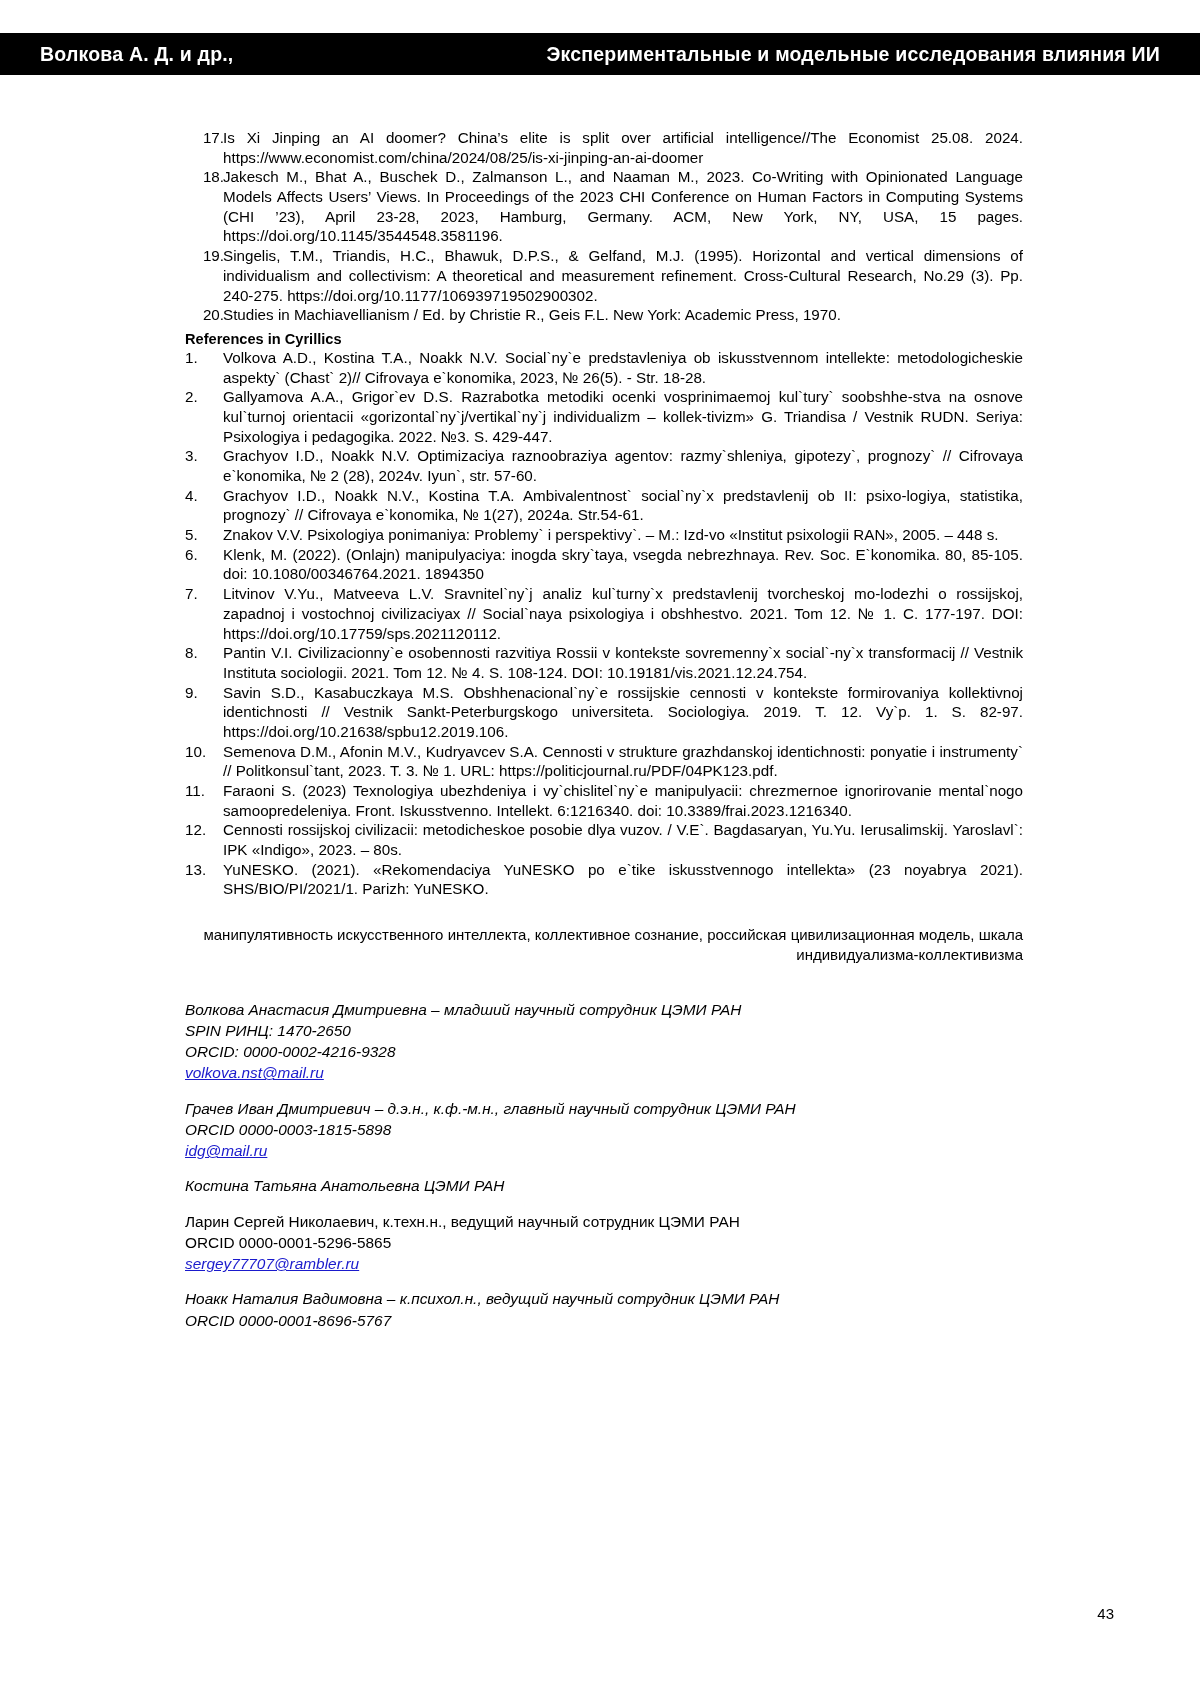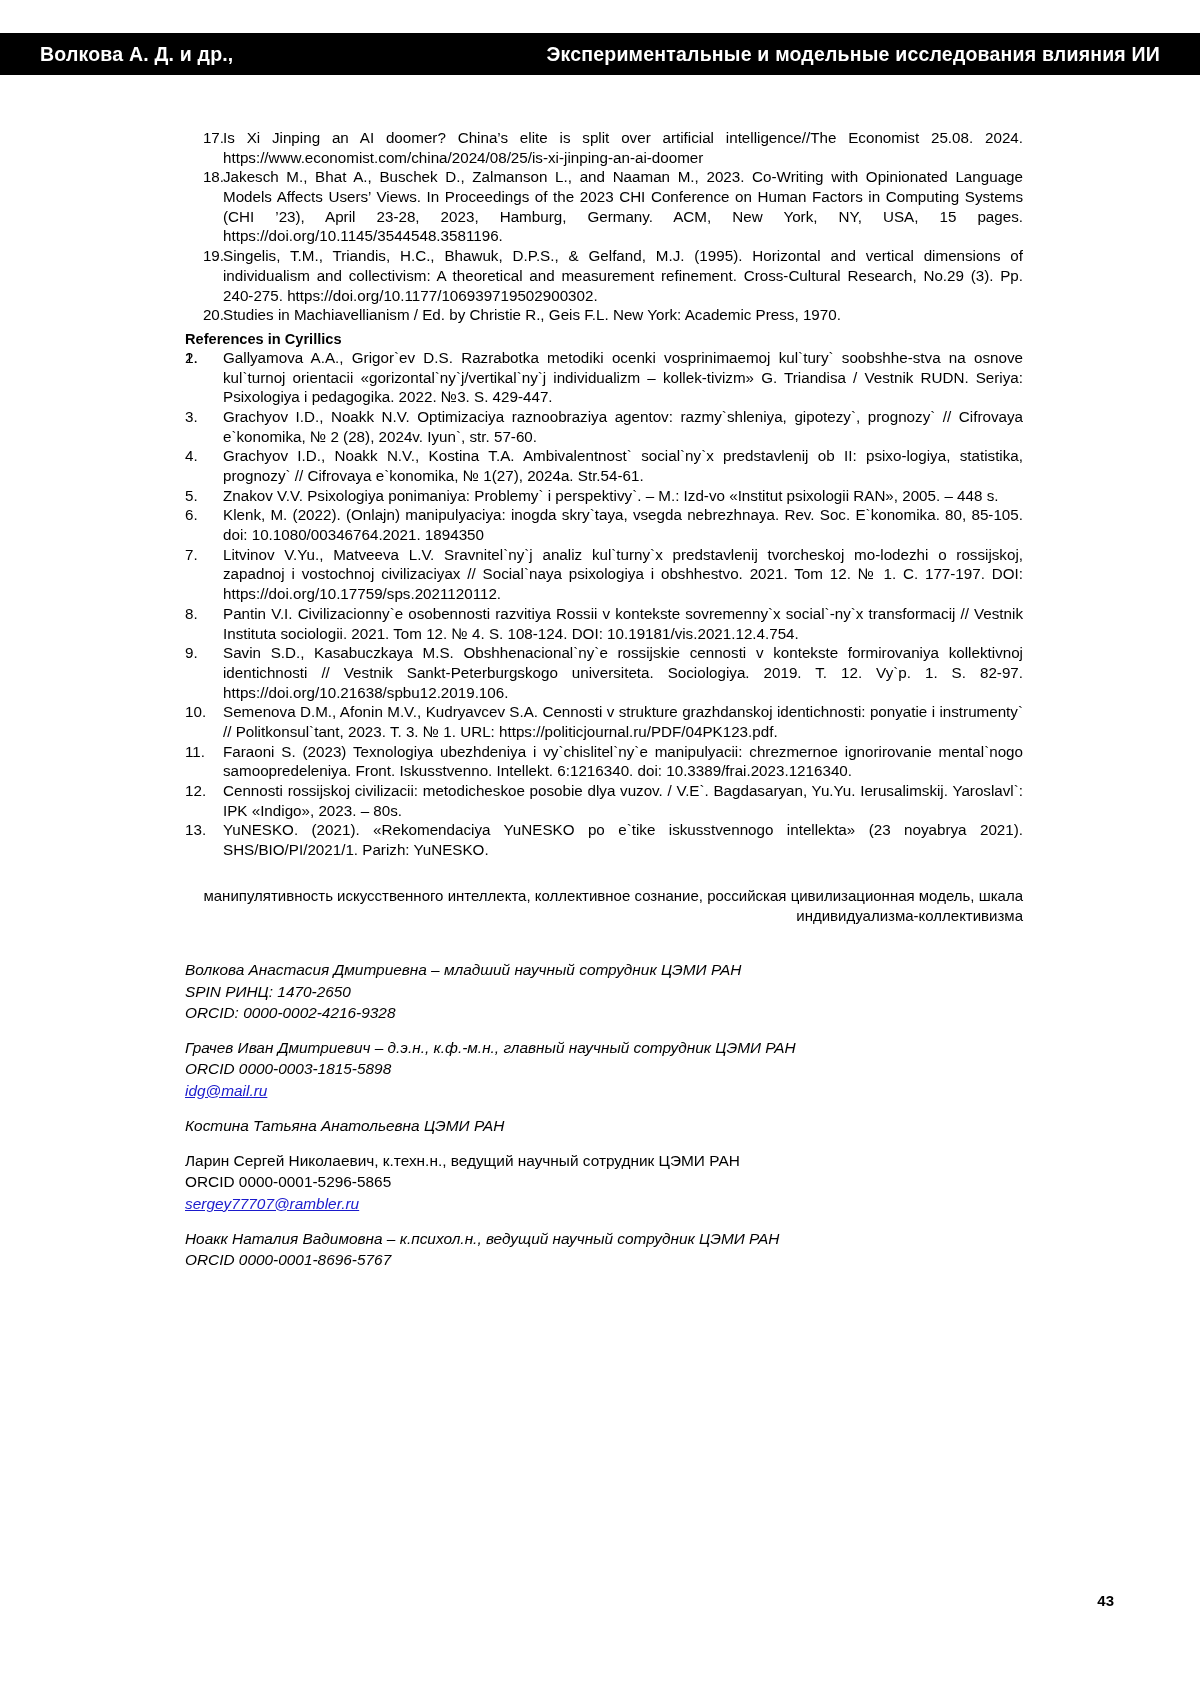--- a/index.html
+++ b/index.html
@@ -132,23 +132,22 @@
   .email {
     font-style: italic;
     text-decoration: underline;
     color: #1a1acc;
   }
 
   
   .page-number {
     position: absolute;
     right: 58px;
-    bottom: 88px;
+    bottom: 75px;
     font-size: 15px;
-    font-weight: bold;
   }
 </style>
 </head>
 <body>
 
 <div class="page">
 
   <div class="header-band"></div>
   <div class="header-row">
     <div class="header-left">Волкова А. Д. и др.,</div>
@@ -174,20 +173,21 @@
         <span class="num">20.</span>
         <span>Studies in Machiavellianism / Ed. by Christie R., Geis F.L. New York: Academic Press, 1970.</span>
       </div>
     </div>
 
     <div class="subhead">References in Cyrillics</div>
 
     <div class="ref-list cyr-list">
       <div class="ref-item num-left">
         <span class="num">1.</span>
+        <span>Volkova A.D., Kostina T.A., Noakk N.V. Social`ny`e predstavleniya ob iskusstvennom intellekte: metodologicheskie aspekty` (Chast` 2)// Cifrovaya e`konomika, 2023, № 26(5). - Str. 18-28.</span>
       </div>
       <div class="ref-item num-left">
         <span class="num">2.</span>
         <span>Gallyamova A.A., Grigor`ev D.S. Razrabotka metodiki ocenki vosprinimaemoj kul`tury` soobshhe-stva na osnove kul`turnoj orientacii «gorizontal`ny`j/vertikal`ny`j individualizm – kollek-tivizm» G. Triandisa / Vestnik RUDN. Seriya: Psixologiya i pedagogika. 2022. №3. S. 429-447.</span>
       </div>
       <div class="ref-item num-left">
         <span class="num">3.</span>
         <span>Grachyov I.D., Noakk N.V. Optimizaciya raznoobraziya agentov: razmy`shleniya, gipotezy`, prognozy` // Cifrovaya e`konomika, № 2 (28), 2024v. Iyun`, str. 57-60.</span>
       </div>
       <div class="ref-item num-left">
@@ -201,21 +201,21 @@
       <div class="ref-item num-left">
         <span class="num">6.</span>
         <span>Klenk, M. (2022). (Onlajn) manipulyaciya: inogda skry`taya, vsegda nebrezhnaya. Rev. Soc. E`konomika. 80, 85-105. doi: 10.1080/00346764.2021. 1894350</span>
       </div>
       <div class="ref-item num-left">
         <span class="num">7.</span>
         <span>Litvinov V.Yu., Matveeva L.V. Sravnitel`ny`j analiz kul`turny`x predstavlenij tvorcheskoj mo-lodezhi o rossijskoj, zapadnoj i vostochnoj civilizaciyax // Social`naya psixologiya i obshhestvo. 2021. Tom 12. № 1. C. 177-197. DOI: https://doi.org/10.17759/sps.2021120112.</span>
       </div>
       <div class="ref-item num-left">
         <span class="num">8.</span>
-        <span>Pantin V.I. Civilizacionny`e osobennosti razvitiya Rossii v kontekste sovremenny`x social`-ny`x transformacij // Vestnik Instituta sociologii. 2021. Tom 12. № 4. S. 108-124. DOI: 10.19181/vis.2021.12.4.754.</span>
+        <span>Pantin V.I. Civilizacionny`e osobennosti razvitiya Rossii v kontekste sovremenny`x social`-ny`x transformacij // Vestnik Instituta sociologii. 2021. Tom 12. № 4. S. 108-124. DOI: 10.19181/vis.2021.12.24.754.</span>
       </div>
       <div class="ref-item num-left">
         <span class="num">9.</span>
         <span>Savin S.D., Kasabuczkaya M.S. Obshhenacional`ny`e rossijskie cennosti v kontekste formirovaniya kollektivnoj identichnosti // Vestnik Sankt-Peterburgskogo universiteta. Sociologiya. 2019. T. 12. Vy`p. 1. S. 82-97. https://doi.org/10.21638/spbu12.2019.106.</span>
       </div>
       <div class="ref-item num-left">
         <span class="num">10.</span>
         <span>Semenova D.M., Afonin M.V., Kudryavcev S.A. Cennosti v strukture grazhdanskoj identichnosti: ponyatie i instrumenty` // Politkonsul`tant, 2023. T. 3. № 1. URL: https://politicjournal.ru/PDF/04PK123.pdf.</span>
       </div>
       <div class="ref-item num-left">
@@ -235,20 +235,21 @@
     <div class="kw-block">
       <div class="kw-para">манипулятивность искусственного интеллекта, коллективное сознание, российская цивилизационная модель, шкала индивидуализма-коллективизма</div>
     </div>
 
     <div class="authors">
 
       <div class="author-group">
         <div class="author-line">Волкова Анастасия Дмитриевна – младший научный сотрудник ЦЭМИ РАН</div>
         <div class="author-line">SPIN РИНЦ: 1470-2650</div>
         <div class="author-line">ORCID: 0000-0002-4216-9328</div>
+        <div><a class="email" href="#">volkova.nst@mail.ru</a></div>
       </div>
 
       <div class="author-group">
         <div class="author-line">Грачев Иван Дмитриевич – д.э.н., к.ф.-м.н., главный научный сотрудник ЦЭМИ РАН</div>
         <div class="author-line">ORCID 0000-0003-1815-5898</div>
         <div><a class="email" href="#">idg@mail.ru</a></div>
       </div>
 
       <div class="author-group">
         <div class="author-line">Костина Татьяна Анатольевна ЦЭМИ РАН</div>

